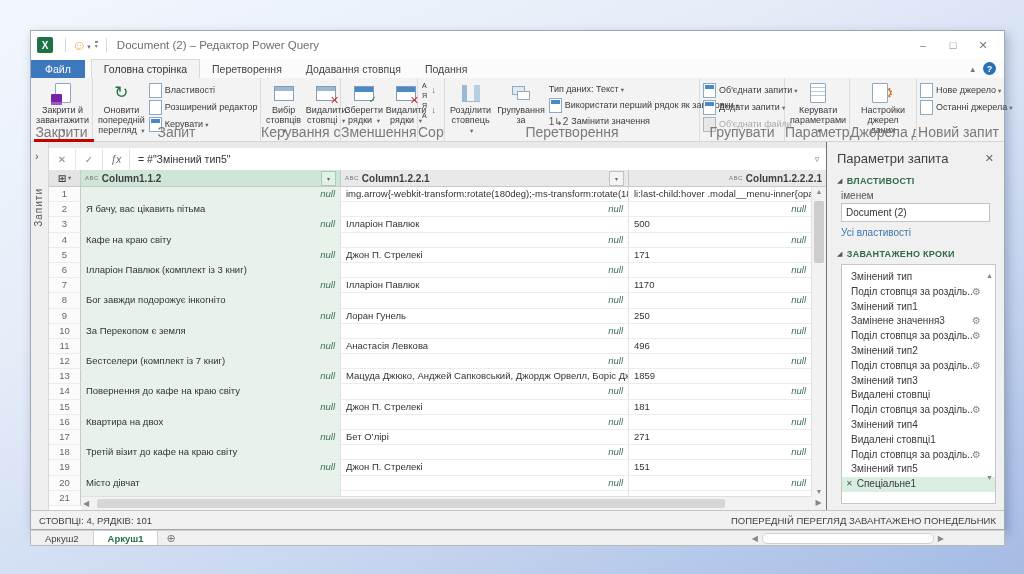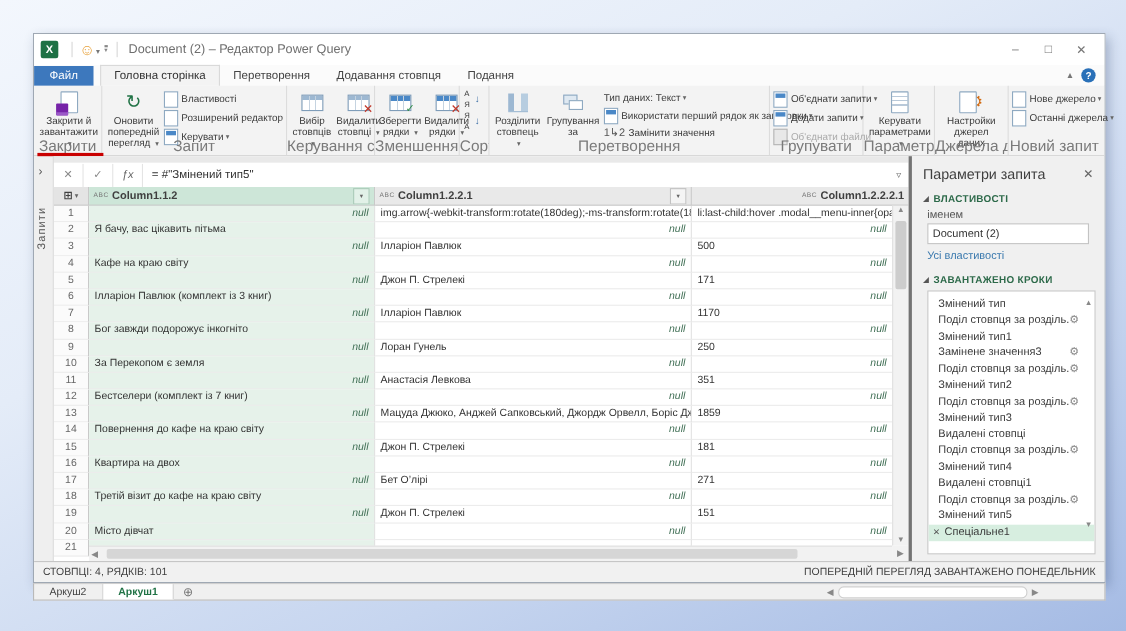--- a/index.html
+++ b/index.html
@@ -98,21 +98,21 @@
   
   .vscroll{position:absolute;top:17px;right:0;width:15px;bottom:14px;background:#f2f2f2;border-left:1px solid #e0e0e0;box-sizing:border-box;}
   .vscroll .up{position:absolute;top:1px;left:0;right:0;text-align:center;font-size:7px;color:#888;}
   .vscroll .dn{position:absolute;bottom:1px;left:0;right:0;text-align:center;font-size:7px;color:#888;}
   .vthumb{position:absolute;top:14px;left:2px;right:2px;height:62px;background:#cdcdcd;border-radius:2px;}
   .hscroll{position:absolute;bottom:0;left:32px;right:15px;height:14px;background:#f2f2f2;border-top:1px solid #e0e0e0;box-sizing:border-box;}
   .hscroll .lf{position:absolute;left:2px;top:0;bottom:0;font-size:8px;color:#888;line-height:13px;}
   .hthumb{position:absolute;left:16px;top:2px;bottom:2px;width:86%;background:#d6d6d6;border-radius:2px;}
   .brcorner{position:absolute;bottom:0;right:0;width:15px;height:14px;background:#f2f2f2;text-align:center;font-size:8px;color:#888;line-height:13px;}
   
-  .panel{width:178px;flex:none;background:#f0f0f0;border-left:3px solid #737373;position:relative;display:flex;flex-direction:column;box-sizing:border-box;font-size:10px;}
+  .panel{width:178px;flex:none;background:#f0f0f0;border-left:1px solid #737373;position:relative;display:flex;flex-direction:column;box-sizing:border-box;font-size:10px;}
   .ptitle{display:flex;align-items:center;padding:9px 10px 7px;font-size:13px;color:#3f3f3f;}
   .pclose{margin-left:auto;color:#666;font-size:11px;}
   .psec{display:flex;align-items:center;gap:4px;padding:3px 10px 2px;color:#2d6a4a;font-weight:bold;font-size:9px;letter-spacing:.3px;}
   .ptri{font-size:7px;color:#555;font-weight:normal;}
   .plabel{padding:2px 14px 2px;color:#555;}
   .pinput{margin:0 14px;height:17px;border:1px solid #c3c3c3;background:#fff;font-size:10px;color:#333;padding:0 4px;font-family:inherit;box-sizing:content-box;width:calc(100% - 38px);}
   .plink{padding:5px 14px 8px;color:#3978ad;}
   .steps-box{margin:3px 8px 6px 14px;border:1px solid #c6c6c6;background:#fff;flex:1;position:relative;overflow:hidden;padding-top:5px;box-sizing:border-box;}
   .step{height:14.8px;line-height:14.8px;display:flex;align-items:center;padding:0 14px 0 9px;white-space:nowrap;overflow:hidden;color:#3a3a3a;}
   .step .step-label{overflow:hidden;text-overflow:clip;}
@@ -444,21 +444,21 @@
             <div class="trow">
               <div class="cell num">10</div>
               <div class="cell c1">За Перекопом є земля</div>
               <div class="cell c2 null">null</div>
               <div class="cell c3 null">null</div>
             </div>
             <div class="trow">
               <div class="cell num">11</div>
               <div class="cell c1 null">null</div>
               <div class="cell c2">Анастасія Левкова</div>
-              <div class="cell c3">351</div>
+              <div class="cell c3">496</div>
             </div>
             <div class="trow">
               <div class="cell num">12</div>
               <div class="cell c1">Бестселери (комплект із 7 книг)</div>
               <div class="cell c2 null">null</div>
               <div class="cell c3 null">null</div>
             </div>
             <div class="trow">
               <div class="cell num">13</div>
               <div class="cell c1 null">null</div>

